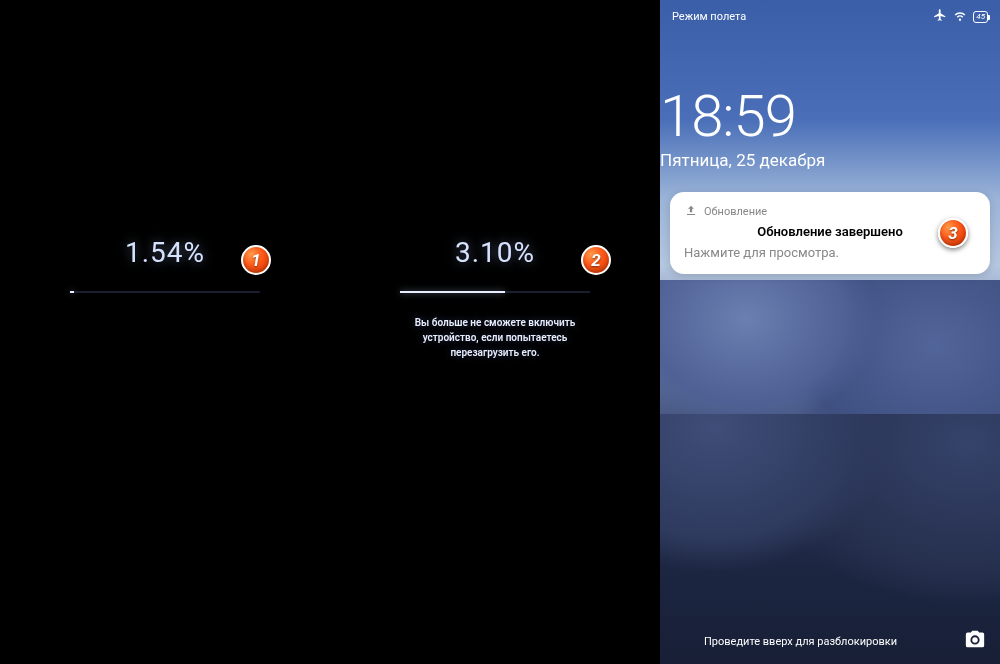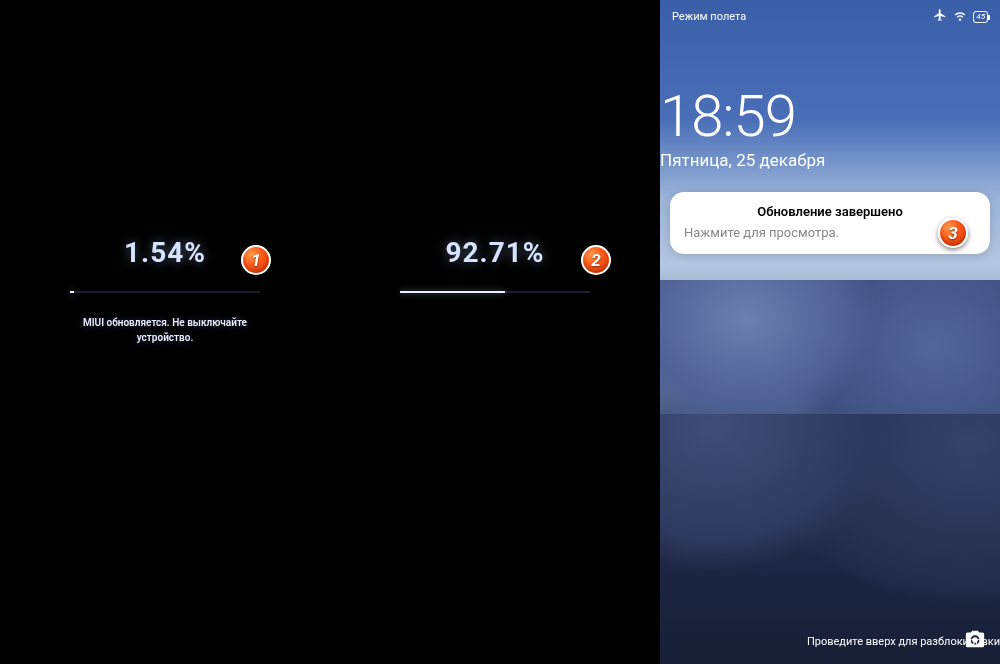--- a/index.html
+++ b/index.html
@@ -29,21 +29,21 @@
   position: absolute;
   top: 236px;
   left: 0; right: 0;
   display: flex;
   flex-direction: column;
   align-items: center;
   color: #d7e2ff;
 }
 .percent {
   font-size: 28px;
-  font-weight: 700;
+  font-weight: 400;
   letter-spacing: 1px;
   text-shadow: 0 0 12px rgba(170,200,255,0.45);
   margin-bottom: 22px;
 }
 .progress-track {
   width: 190px;
   height: 2px;
   background: #1a1f30;
   position: relative;
 }
@@ -134,23 +134,24 @@
 }
 .notif-app { display: flex; align-items: center; gap: 6px; font-size: 11px; color: #888; margin-bottom: 6px;}
 .notif-app-icon { width:14px; height:14px; display:flex; align-items:center; justify-content:center; }
 .notif-app-icon svg { width:14px; height:14px; fill:#888; }
 .notif-title { font-size: 13px; font-weight: 600; color: #000000; margin-bottom: 6px; text-align: center;}
 .notif-body { font-size: 13px; color: #888; }
 .unlock-hint {
   position: absolute;
   bottom: 16px;
   left: 0; right: 0;
-  text-align: right;
+  text-align: left;
   color: #fff;
   font-size: 11px;
+  padding-left: 44px;
 }
 .camera-btn {
   position: absolute;
   bottom: 14px;
   right: 14px;
   width: 22px; height: 22px;
 }
 .camera-btn svg { width:22px; height:22px; fill:#fff; }
 
 
@@ -173,31 +174,32 @@
 <body>
 
 <div class="canvas">
 
   <div class="panel panel-1">
     <div class="update-content">
       <div class="percent">1.54%</div>
       <div class="progress-track">
         <div class="progress-fill" style="width:2%"></div>
       </div>
-      <div class="update-msg">MIUI обновляется. Не выключайте
-устройство.</div>
     </div>
   </div>
 
   <div class="panel panel-2">
     <div class="update-content">
-      <div class="percent">92.71%</div>
+      <div class="percent">3.10%</div>
       <div class="progress-track">
         <div class="progress-fill" style="width:55%"></div>
       </div>
+      <div class="update-msg">Вы больше не сможете включить
+устройство, если попытаетесь
+перезагрузить его.</div>
     </div>
   </div>
 
   <div class="panel panel-3">
     <div class="lockscreen">
       <div class="dune-back"></div>
       <div class="dune-front"></div>
 
       <div class="status-bar">
         <span>Режим полета</span>
@@ -217,20 +219,28 @@
             </span>
         </div>
       </div>
 
       <div class="clock-block">
         <div class="clock-time">18:59</div>
         <div class="clock-date">Пятница, 25 декабря</div>
       </div>
 
       <div class="notification">
+        <div class="notif-app">
+          <span class="notif-app-icon">
+            <svg viewBox="0 0 24 24">
+                <path d="M12 3l5 5h-3v6h-4V8H7l5-5zm-7 14h14v2H5z"></path>
+              </svg>
+          </span>
+          <span>Обновление</span>
+        </div>
         <div class="notif-title">Обновление завершено</div>
         <div class="notif-body">Нажмите для просмотра.</div>
       </div>
 
       <div class="unlock-hint">Проведите вверх для разблокировки</div>
 
       <div class="camera-btn">
         <svg viewBox="0 0 24 24">
             <path d="M9 3l-1.5 2H4a2 2 0 0 0-2 2v12a2 2 0 0 0 2 2h16a2 2 0 0 0 2-2V7a2 2 0 0 0-2-2h-3.5L15 3H9zm3 5a5 5 0 1 1 0 10 5 5 0 0 1 0-10zm0 2a3 3 0 1 0 0 6 3 3 0 0 0 0-6z"></path>
           </svg>

